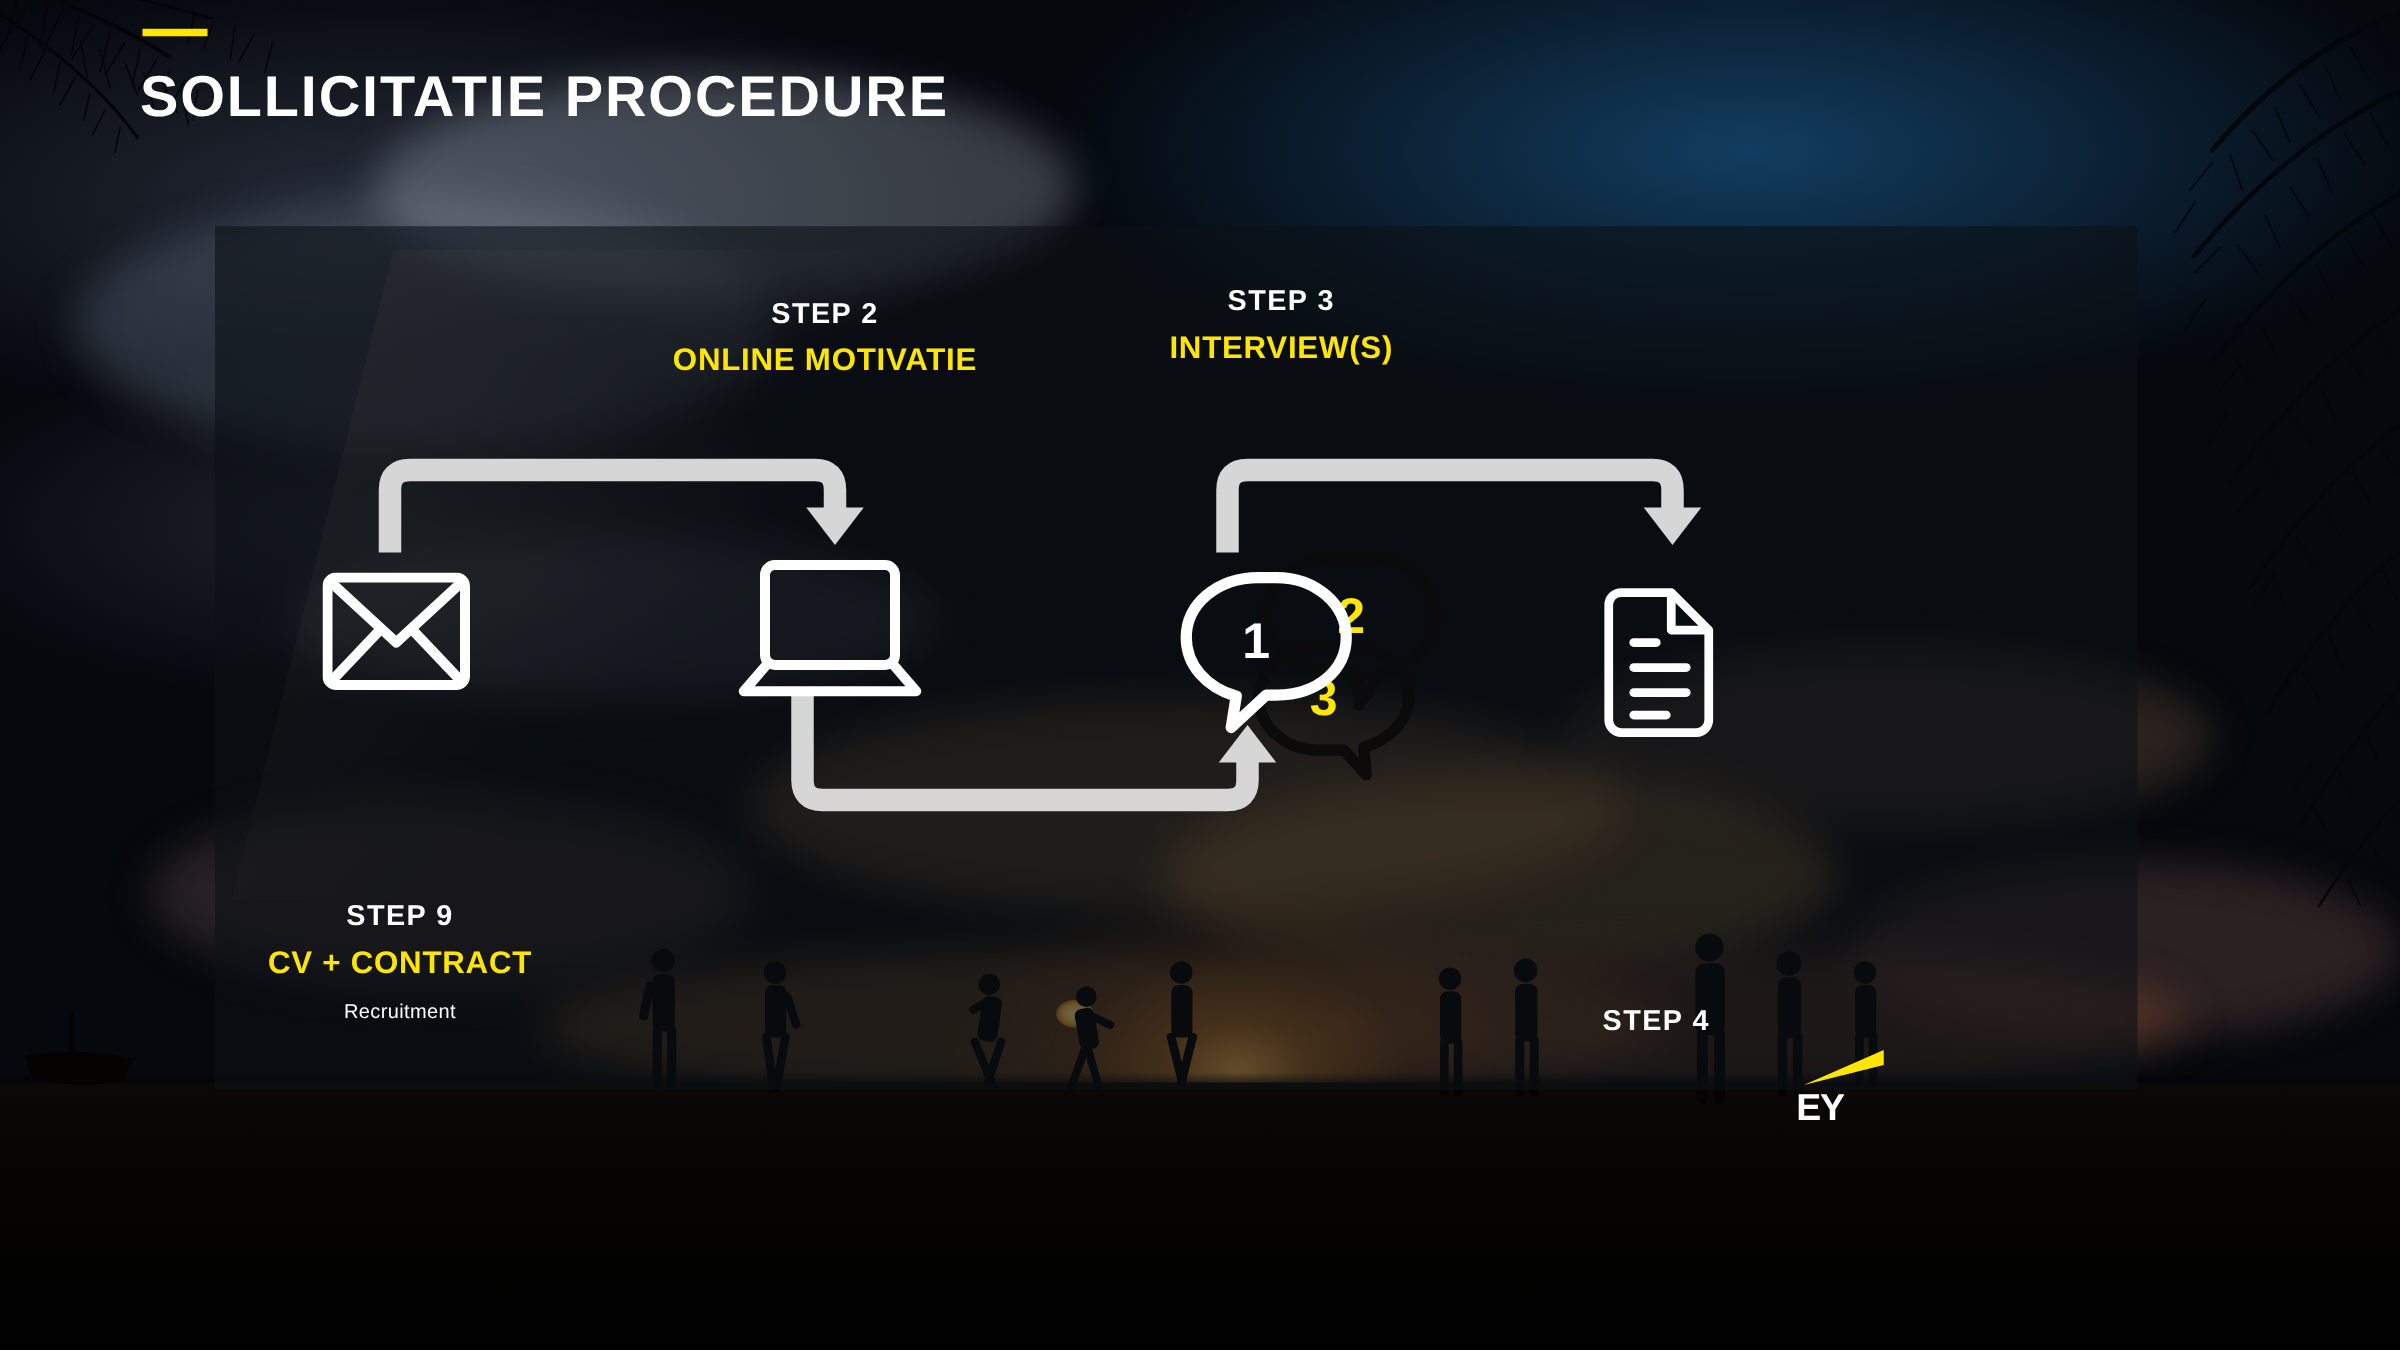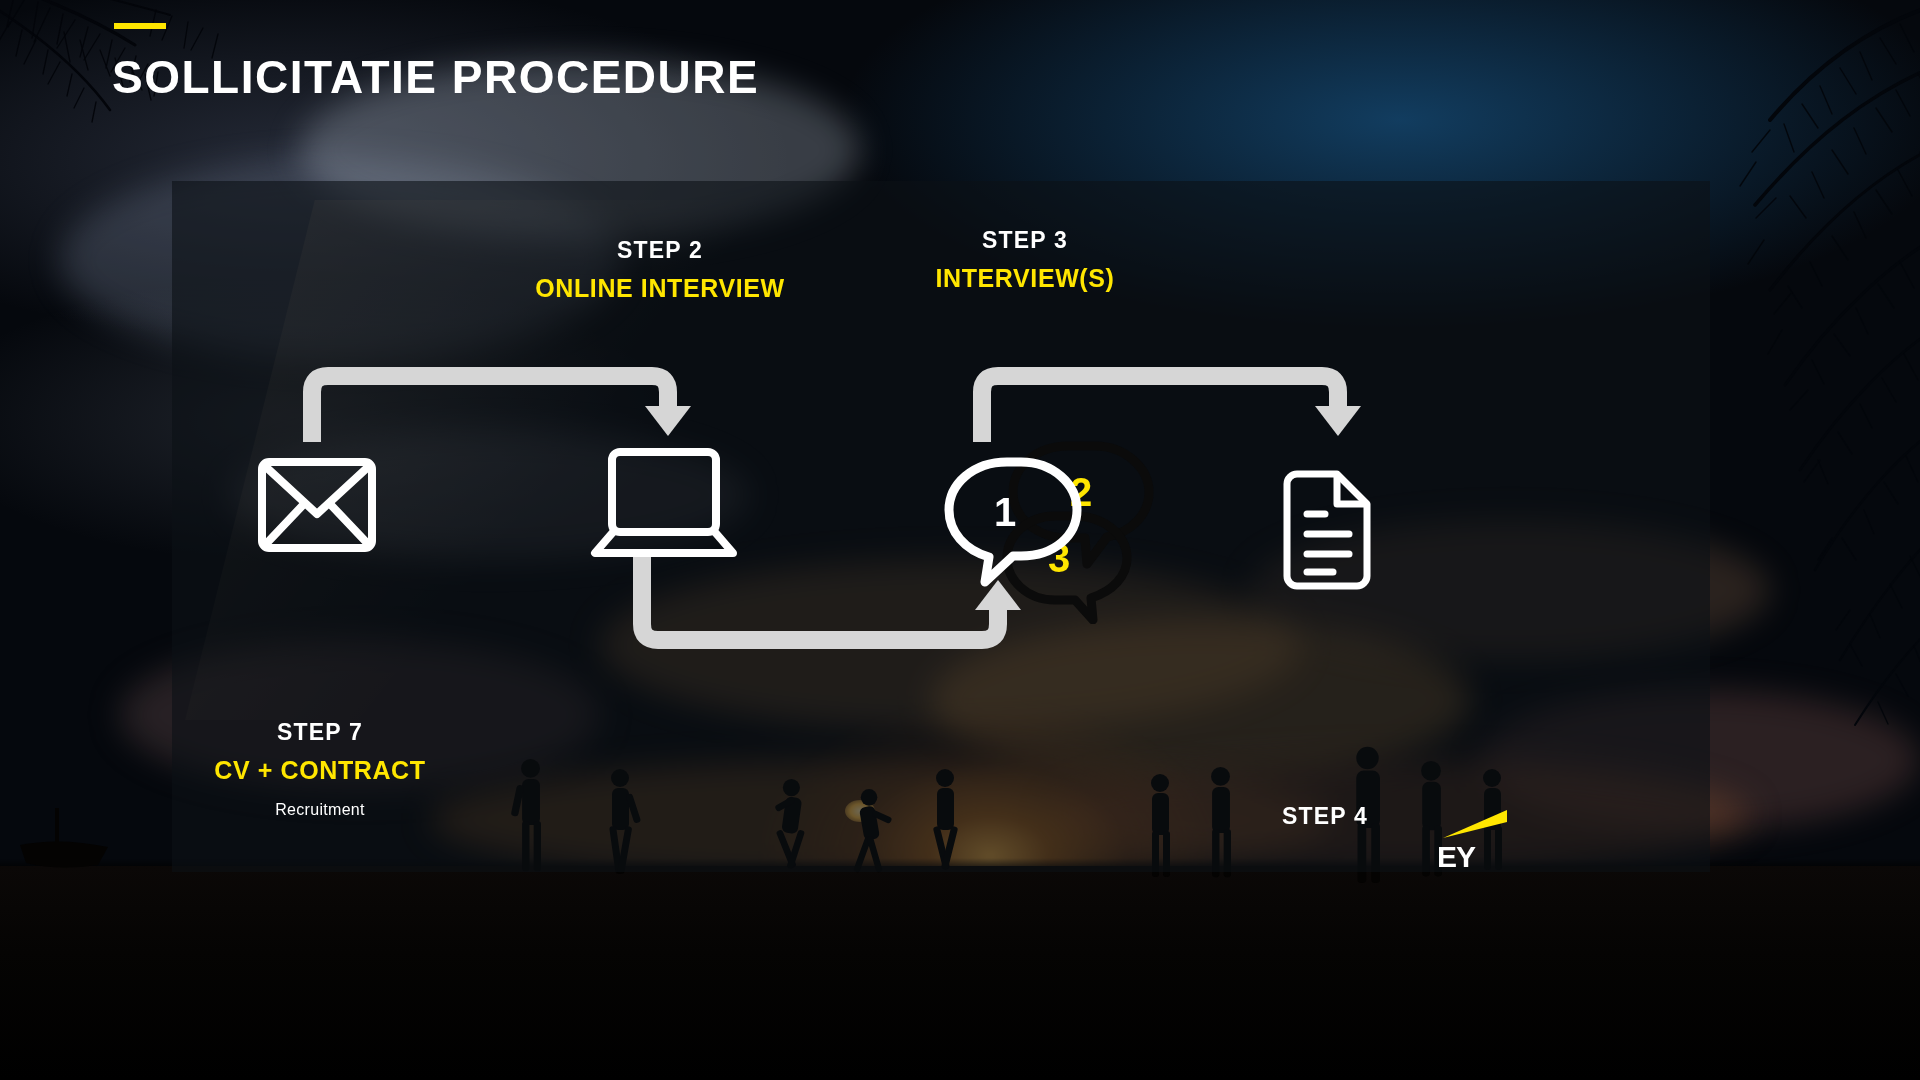--- a/index.html
+++ b/index.html
@@ -139,21 +139,21 @@
   #icon-bubbles { left:935px;  top:434px; }
   #icon-doc     { left:1281px; top:470px; }
 
   
   .arrow { position:absolute; }
   #arrow1 { left:300px;  top:364px; }
   #arrow2 { left:630px;  top:550px; }
   #arrow3 { left:970px;  top:364px; }
 
   
-  .ey-logo { position:absolute; left:1437px; top:810px; width:70px; height:62px; }
+  .ey-logo { position:absolute; left:1437px; top:840px; width:70px; height:62px; }
   .ey-text {
     position:absolute; left:0; bottom:0;
     font-size:30px; font-weight:bold; color:#ffffff;
     letter-spacing:-1px; line-height:1;
     font-family:"Liberation Sans", sans-serif;
   }
 </style>
 </head>
 <body>
 
@@ -364,28 +364,28 @@
       <g stroke="#ffffff" stroke-width="7" stroke-linecap="round">
         <line x1="26" y1="44" x2="44" y2="44"></line>
         <line x1="26" y1="64" x2="68" y2="64"></line>
         <line x1="26" y1="84" x2="68" y2="84"></line>
         <line x1="26" y1="102" x2="52" y2="102"></line>
       </g>
     </svg>
   </div>
 
   <div class="step-head" id="step1-head">
-    <div class="step-num">STEP 7</div>
+    <div class="step-num">STEP 9</div>
     <div class="step-title">CV + CONTRACT</div>
     <div class="step-sub">Recruitment</div>
   </div>
 
   <div class="step-head" id="step2-head">
     <div class="step-num">STEP 2</div>
-    <div class="step-title">ONLINE INTERVIEW</div>
+    <div class="step-title">ONLINE MOTIVATIE</div>
   </div>
 
   <div class="step-head" id="step3-head">
     <div class="step-num">STEP 3</div>
     <div class="step-title">INTERVIEW(S)</div>
   </div>
 
   <div class="step-head" id="step4-head">
     <div class="step-num">STEP 4</div>
   </div>

